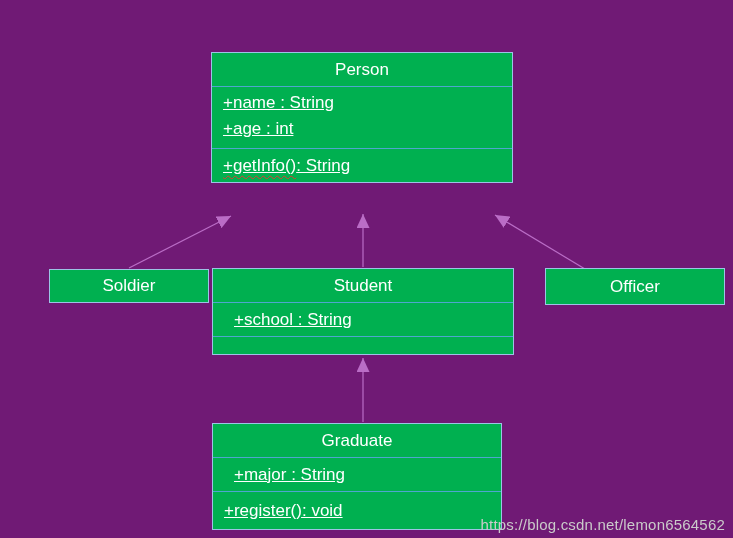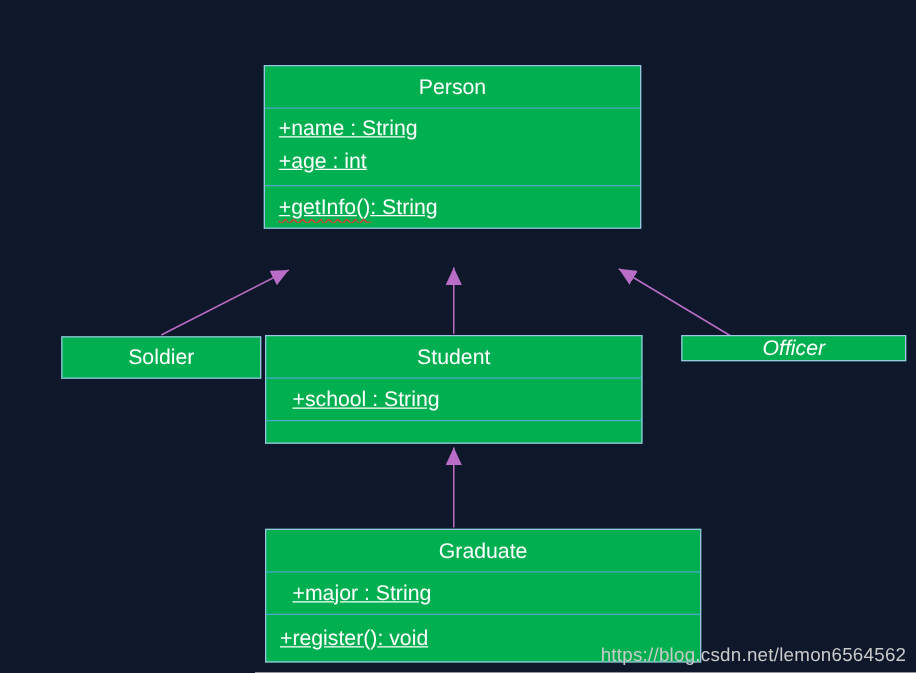--- a/index.html
+++ b/index.html
@@ -1,19 +1,19 @@
 <!DOCTYPE html>
 <html><head>
 <meta charset="utf-8">
 <style>
   html,body{margin:0;padding:0;background:#ffffff;}
   .canvas{
     position:relative;
     width:733px;height:538px;
-    background:#0f172a;
+    background:#701a75;
     font-family:"Liberation Sans", sans-serif;
     overflow:hidden;
   }
   .arrow-layer{position:absolute;left:0;top:0;pointer-events:none;}
   .cls{
     position:absolute;
     box-sizing:border-box;
     background:#00B050;
     border:1.6px solid #9DC3E6;
     display:flex;
@@ -81,25 +81,25 @@
   </div>
 
   <div class="cls" style="left:212px;top:268px;width:302px;height:87px;">
     <div class="title">Student</div>
     <div class="compartment attrs-one">
       <span>+school : String</span>
     </div>
     <div class="compartment grow"></div>
   </div>
 
-  <div class="cls single" style="left:545px;top:268px;width:180px;height:21px;font-style:italic;">
+  <div class="cls single" style="left:545px;top:268px;width:180px;height:37px;">
     <div class="title">Officer</div>
   </div>
 
-  <div class="cls" style="left:212px;top:423px;width:349px;height:107px;">
+  <div class="cls" style="left:212px;top:423px;width:290px;height:107px;">
     <div class="title">Graduate</div>
     <div class="compartment attrs-one">
       <span>+major : String</span>
     </div>
     <div class="compartment methods-row grow">
       <span>+register()</span>
         <span> : void</span>
     </div>
   </div>
 

